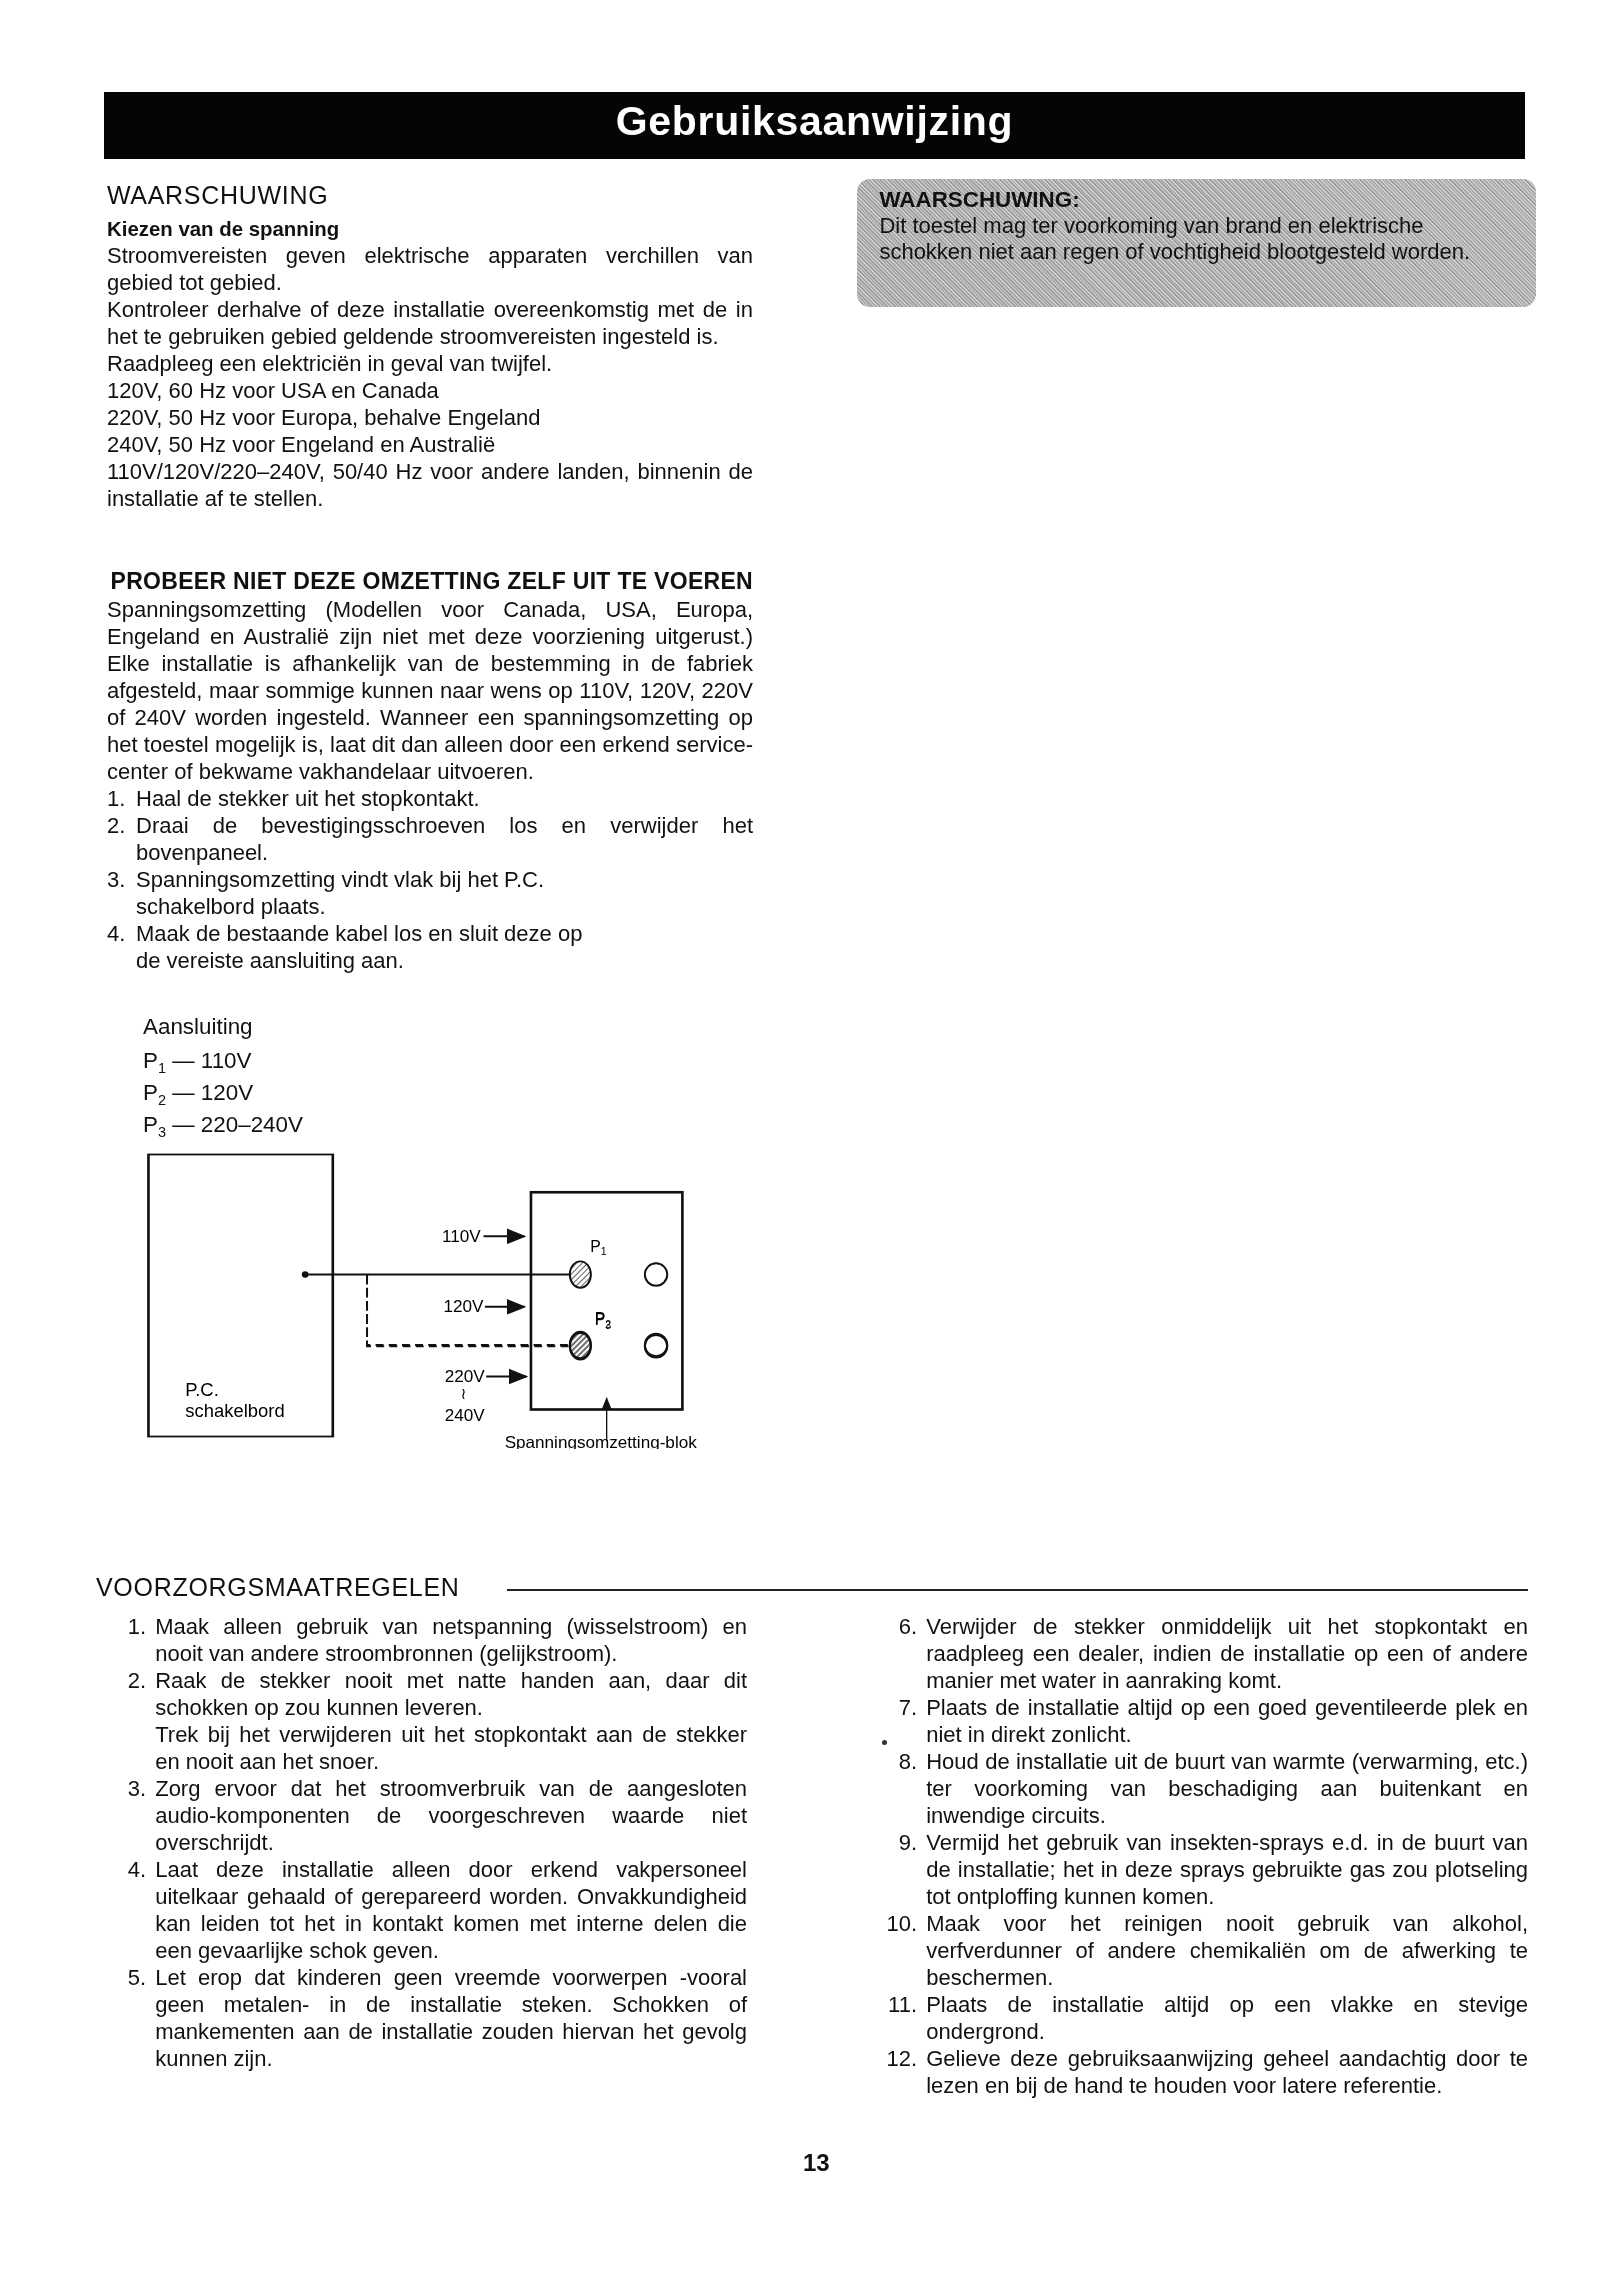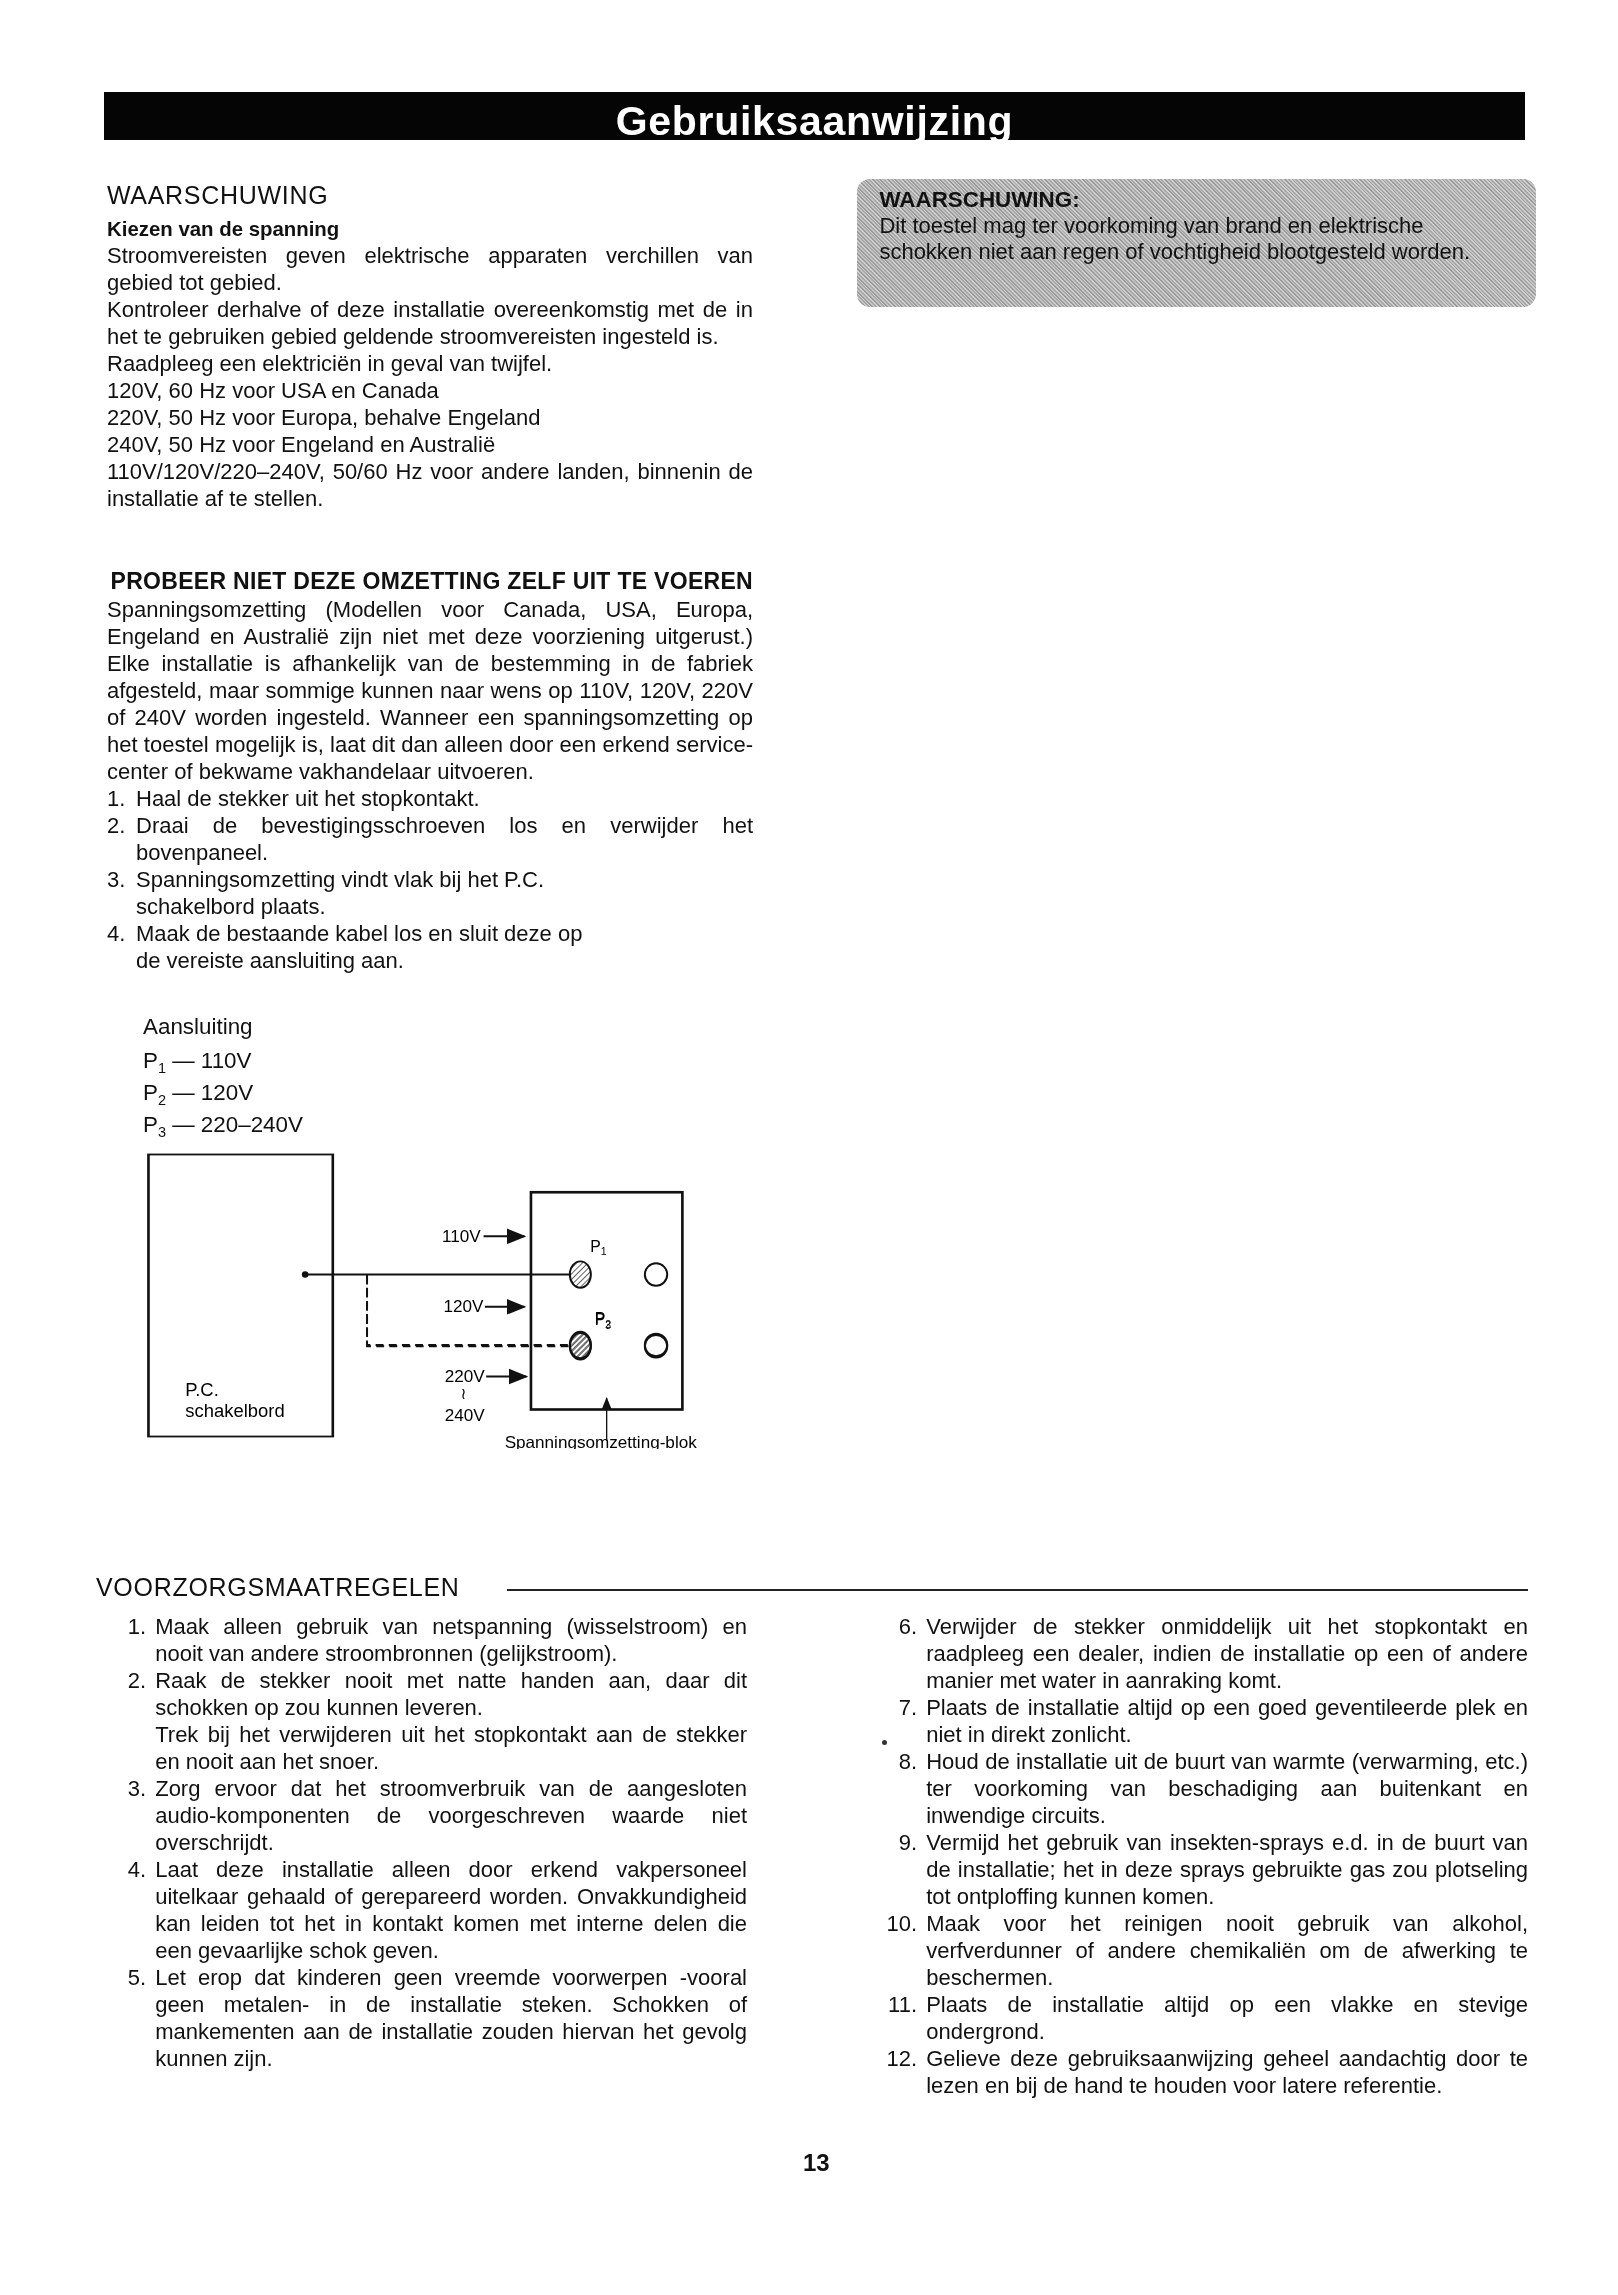--- a/index.html
+++ b/index.html
@@ -1,21 +1,21 @@
 <!DOCTYPE html>
 <html style="font-size:10.5px"><head>
 <meta charset="utf-8">
 <style>
   html, body { margin: 0; padding: 0; background: #ffffff; }
   body {
     width: 1619px; height: 2295px; position: relative; overflow: hidden;
     font-family: "Liberation Sans", sans-serif; color: #111;
   }
   .title-bar {
-    position: absolute; left: 104px; top: 92px; width: 1421px; height: 48px;
+    position: absolute; left: 104px; top: 92px; width: 1421px; height: 67px;
     background: #050505; color: #fff; text-align: center;
     font-size: 41px; font-weight: bold; line-height: 59px; letter-spacing: 0.7px;
   }
   .col { position: absolute; font-size: 22px; line-height: 27px; }
   .h2 { font-size: 25px; font-weight: normal; letter-spacing: 0.7px; margin: 0; line-height: 32px; }
   .h3 { font-size: 20.4px; font-weight: bold; margin: 5.3px 0 0 0; line-height: 26px; }
   .h-bold { font-size: 23px; font-weight: bold; margin: 0; line-height: 29px; letter-spacing: 0.3px; text-align: right; }
   p { margin: 0; text-align: justify; }
   .numlist { margin: 0; padding: 0; list-style: none; }
   .numlist li { display: flex; }
@@ -47,21 +47,21 @@
 
 <div class="col" style="left:107px; top:179px; width:646px;">
   <h2 class="h2">WAARSCHUWING</h2>
   <h3 class="h3">Kiezen van de spanning</h3>
   <p>Stroomvereisten geven elektrische apparaten verchillen van gebied tot gebied.</p>
   <p>Kontroleer derhalve of deze installatie overeenkomstig met de in het te gebruiken gebied geldende stroomvereisten ingesteld is.</p>
   <p>Raadpleeg een elektriciën in geval van twijfel.</p>
   <p>120V, 60 Hz voor USA en Canada</p>
   <p>220V, 50 Hz voor Europa, behalve Engeland</p>
   <p>240V, 50 Hz voor Engeland en Australië</p>
-  <p>110V/120V/220–240V, 50/60 Hz voor andere landen, binnenin de installatie af te stellen.</p>
+  <p>110V/120V/220–240V, 50/40 Hz voor andere landen, binnenin de installatie af te stellen.</p>
 </div>
 
 <div class="warn-box">
   <div class="wt">WAARSCHUWING:</div>
   <div>Dit toestel mag ter voorkoming van brand en elektrische schokken niet aan regen of vochtigheid blootgesteld worden.</div>
 </div>
 
 <div class="col" style="left:107px; top:567px; width:646px;">
   <h3 class="h-bold">PROBEER NIET DEZE OMZETTING ZELF UIT TE VOEREN</h3>
   <p>Spanningsomzetting (Modellen voor Canada, USA, Europa, Engeland en Australië zijn niet met deze voorziening uitgerust.) Elke installatie is afhankelijk van de bestemming in de fabriek afgesteld, maar sommige kunnen naar wens op 110V, 120V, 220V of 240V worden ingesteld. Wanneer een spanningsomzetting op het toestel mogelijk is, laat dit dan alleen door een erkend service-center of bekwame vakhandelaar uitvoeren.</p>

